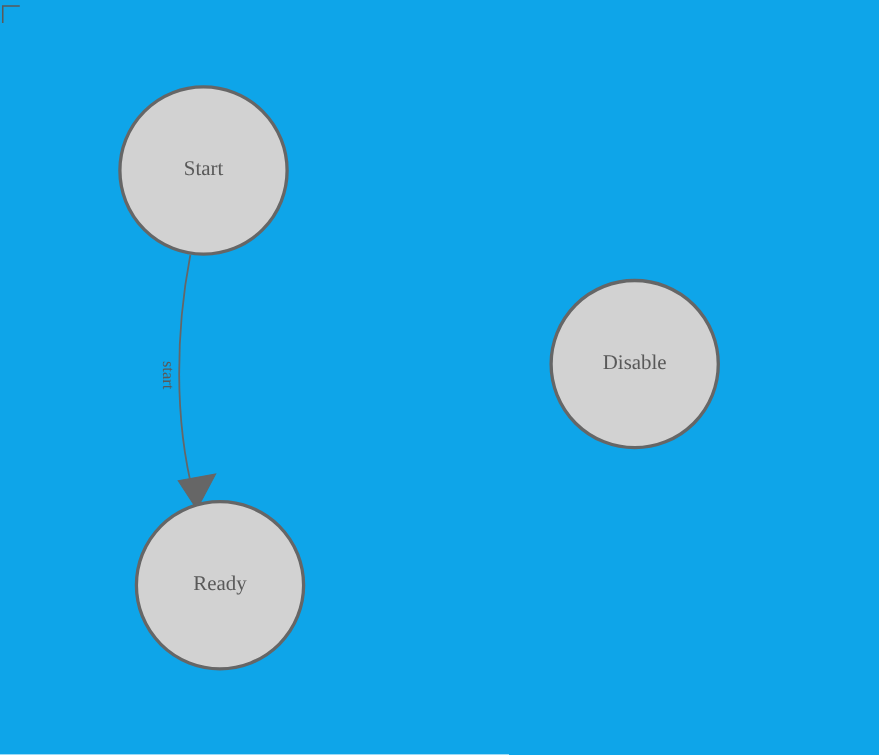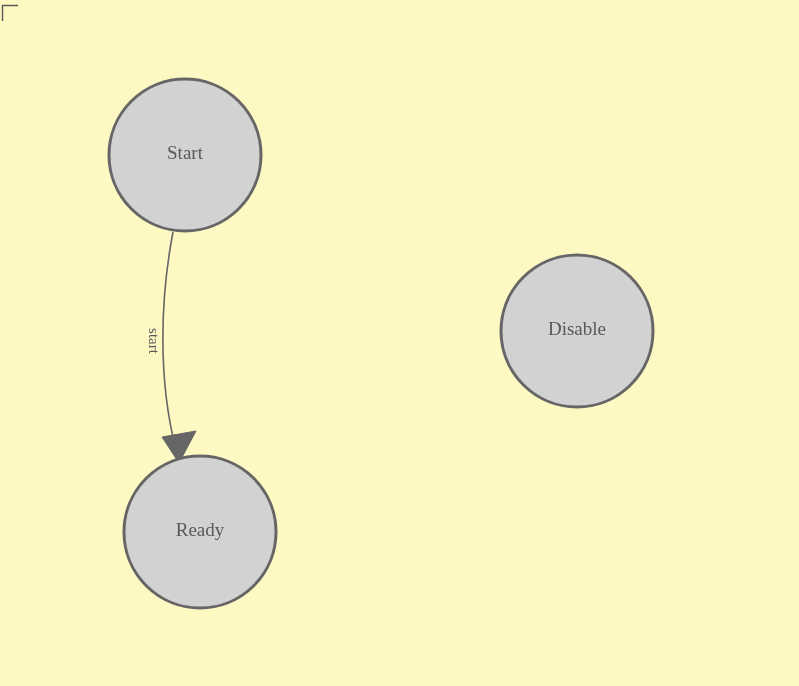--- a/index.html
+++ b/index.html
@@ -11,21 +11,21 @@
   body {
     width: 799px;
     height: 686px;
     overflow: hidden;
     font-family: "Liberation Serif", "DejaVu Serif", serif;
   }
   #diagram-canvas {
     position: relative;
     width: 799px;
     height: 686px;
-    background: #fef9c3;
+    background: #0ea5e9;
   }
   svg.diagram-svg {
     position: absolute;
     top: 0;
     left: 0;
     width: 799px;
     height: 686px;
     display: block;
   }
   .node-circle {

